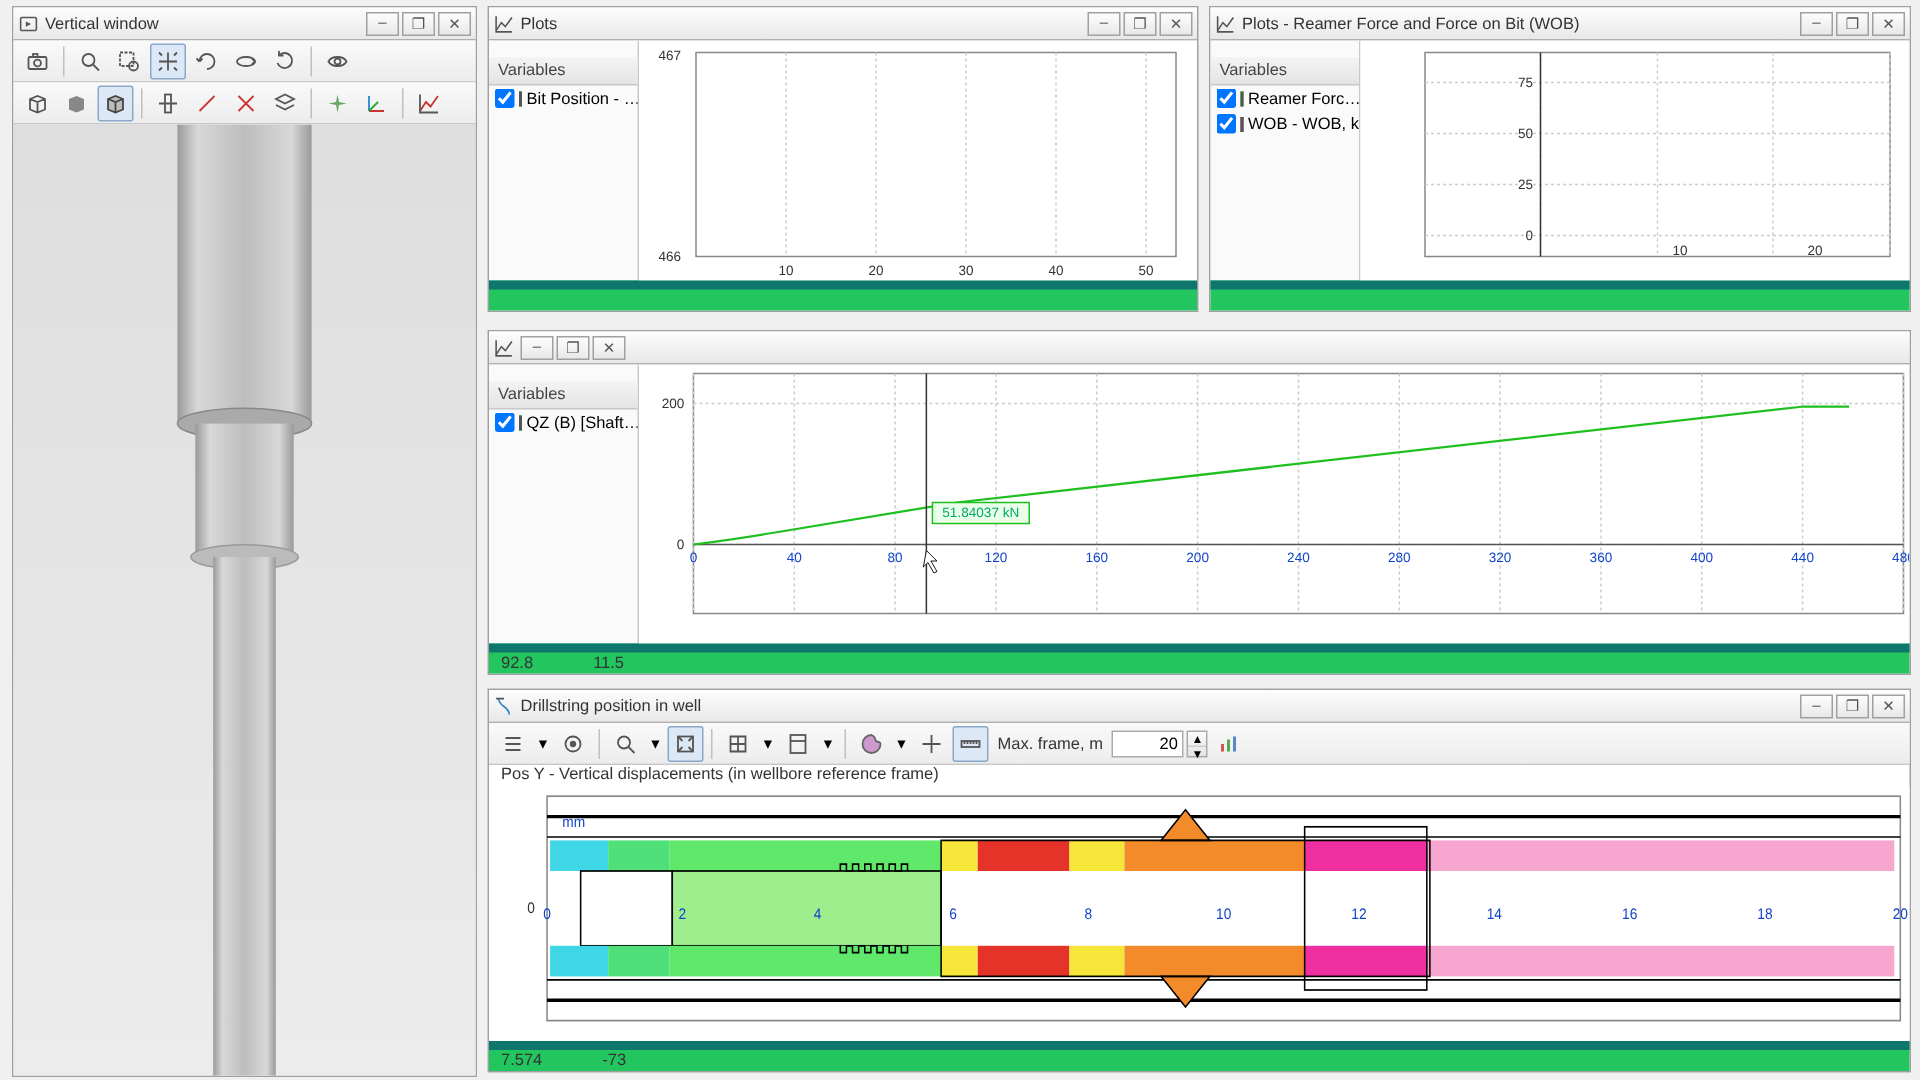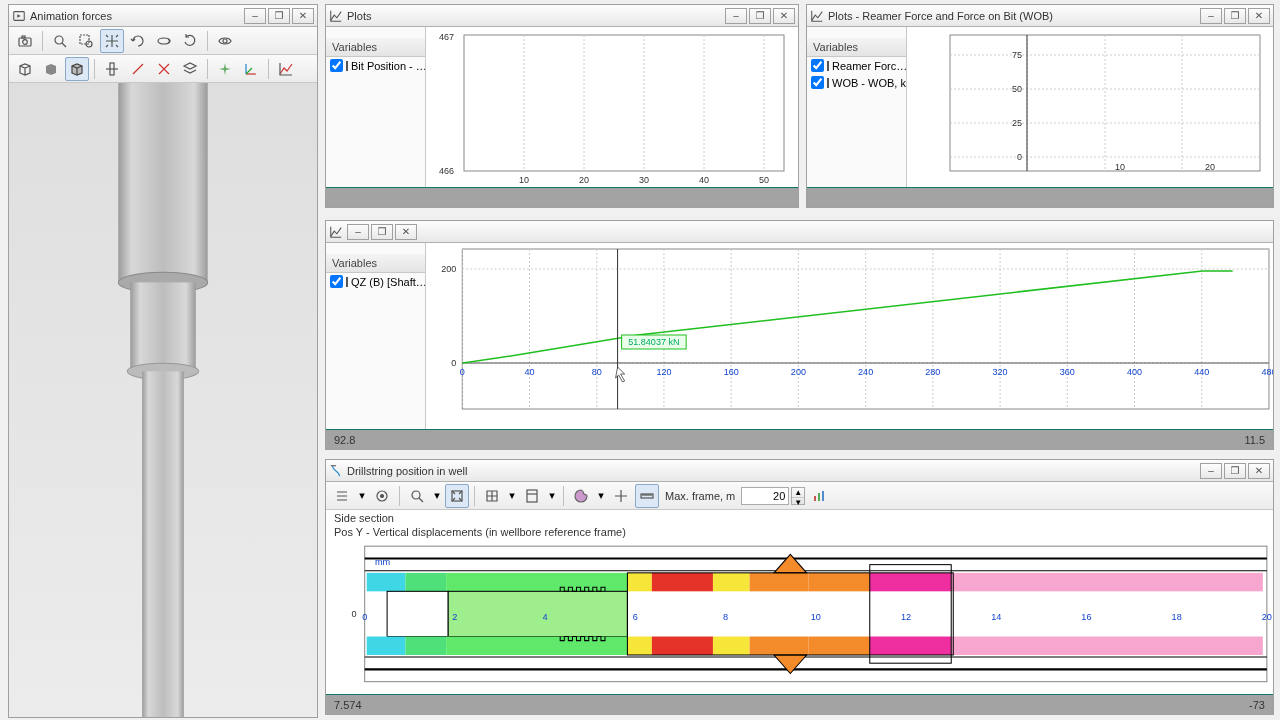--- a/index.html
+++ b/index.html
@@ -23,21 +23,21 @@
 .varpanel { width:100px; border-right:1px solid #c8c8c8; background:#fafafa; display:flex; flex-direction:column; }
 .varpanel .hdr { background:linear-gradient(#f4f4f4,#e4e4e4); border-bottom:1px solid #c8c8c8; padding:3px 6px; font-size:11px; color:#444;margin-top:11px; }
 .varrow { display:flex; align-items:center; padding:2px 4px; gap:3px; font-size:11px; white-space:nowrap; overflow:hidden; }
 .varrow input { margin:0; }
 .swatch { width:12px; height:10px; border:1px solid #555; }
 
 
 .plotwrap { flex:1; position:relative; background:#fff; }
 svg { display:block; }
 
-.statusbar { height:20px; border-top:1px solid #0f766e; background:#a3a3a3; display:flex; align-items:center; padding:0 8px; font-size:11px; gap:40px; color:#333;justify-content:space-between; }
+.statusbar { height:20px; border-top:6px solid #0f766e; background:#22c55e; display:flex; align-items:center; padding:0 8px; font-size:11px; gap:40px; color:#333; }
 
 .anim-canvas { flex:1; background:linear-gradient(#dedede,#ececec); position:relative; }
 
 
 svg.ic { width:16px; height:16px; stroke:#555; stroke-width:1.2; fill:none; }
 svg.ic.fill { fill:#666; stroke:none; }
 
 
 .tlabel { font-size:11px; color:#333; padding:0 4px; }
 .tinput { width:48px; height:18px; border:1px solid #aaa; text-align:right; padding:0 3px; font-size:11px; }
@@ -50,21 +50,21 @@
 <body>
 
 <div class="window" style="left:8px; top:4px; width:310px; height:714px;">
   <div class="titlebar">
     <span class="icon">
         <svg class="ic" viewBox="0 0 16 16">
           <rect x="2" y="3" width="12" height="10" rx="1"></rect>
           <path d="M6 6 L10 8 L6 10 Z" fill="#555" stroke="none"></path>
         </svg>
       </span>
-    <span class="title">Animation forces</span>
+    <span class="title">Vertical window</span>
     <div class="winbtns">
       <div class="winbtn">–</div>
       <div class="winbtn">❐</div>
       <div class="winbtn">✕</div>
     </div>
   </div>
   <div class="toolbar">
     <div class="tbtn">
         <svg class="ic" viewBox="0 0 16 16">
           <rect x="2" y="5" width="12" height="8" rx="1"></rect>
@@ -467,21 +467,20 @@
         <div>▼</div>
       </div>
     <div class="tbtn">
         <svg class="ic" viewBox="0 0 16 16">
           <rect x="3" y="8" width="2" height="5" fill="#c55" stroke="none"></rect>
           <rect x="7" y="5" width="2" height="8" fill="#5a5" stroke="none"></rect>
           <rect x="11" y="3" width="2" height="10" fill="#58c" stroke="none"></rect>
         </svg>
       </div>
   </div>
-  <div style="padding:2px 8px; font-size:11px; color:#333;">Side section</div>
   <div style="padding:0 8px 2px; font-size:11px; color:#333;">Pos Y - Vertical displacements (in wellbore reference frame)</div>
   <div class="plotwrap" style="flex:1;">
     <svg width="100%" height="100%" viewBox="0 0 930 150" preserveAspectRatio="none">
       <rect x="38" y="6" width="886" height="132" fill="#fff" stroke="#888"></rect>
 
       <line x1="38" y1="18" x2="924" y2="18" stroke="#000" stroke-width="2"></line>
       <line x1="38" y1="126" x2="924" y2="126" stroke="#000" stroke-width="2"></line>
       <line x1="38" y1="30" x2="924" y2="30" stroke="#000"></line>
       <line x1="38" y1="114" x2="924" y2="114" stroke="#000"></line>
 

